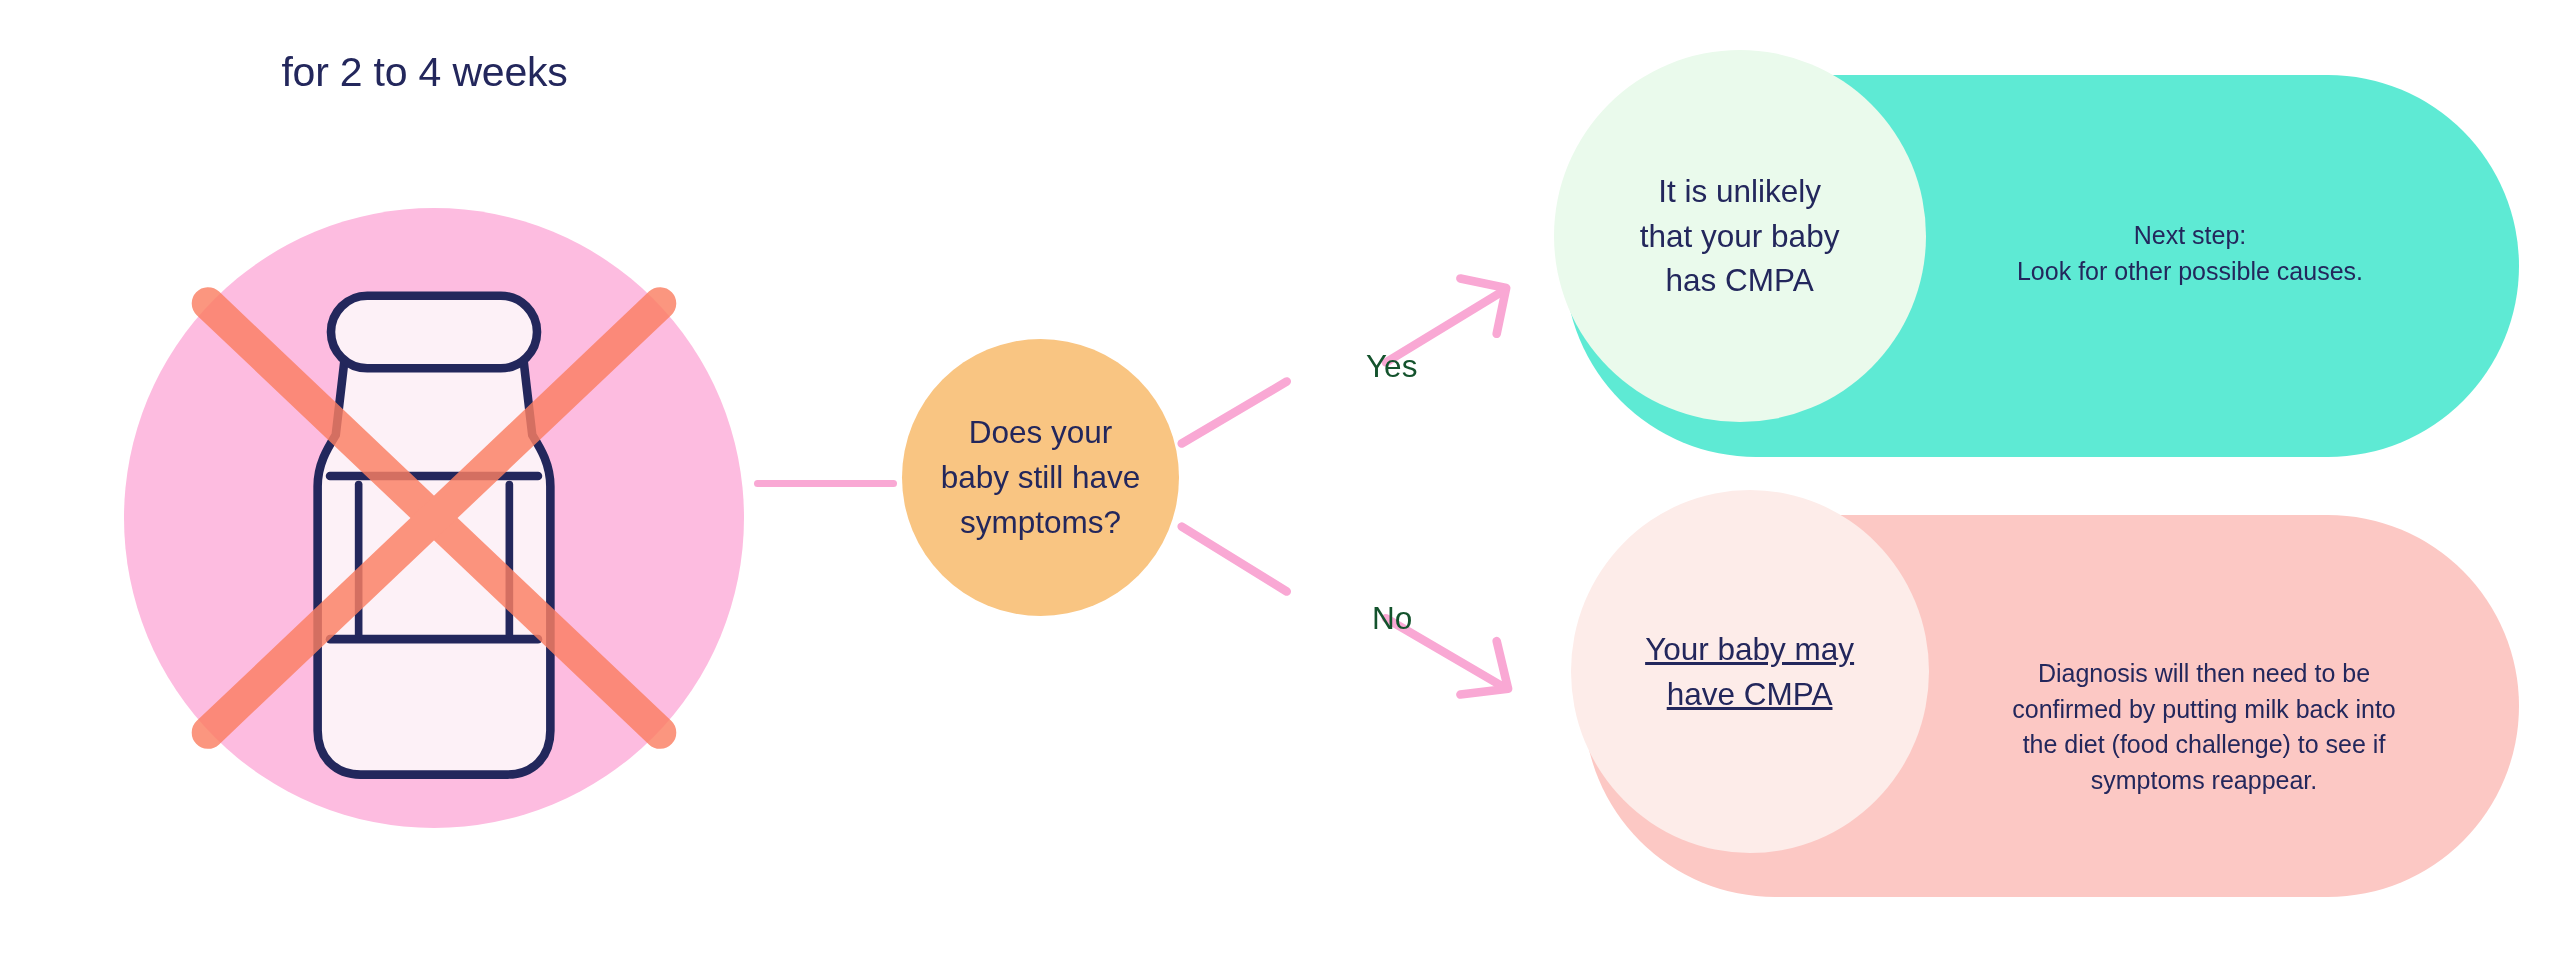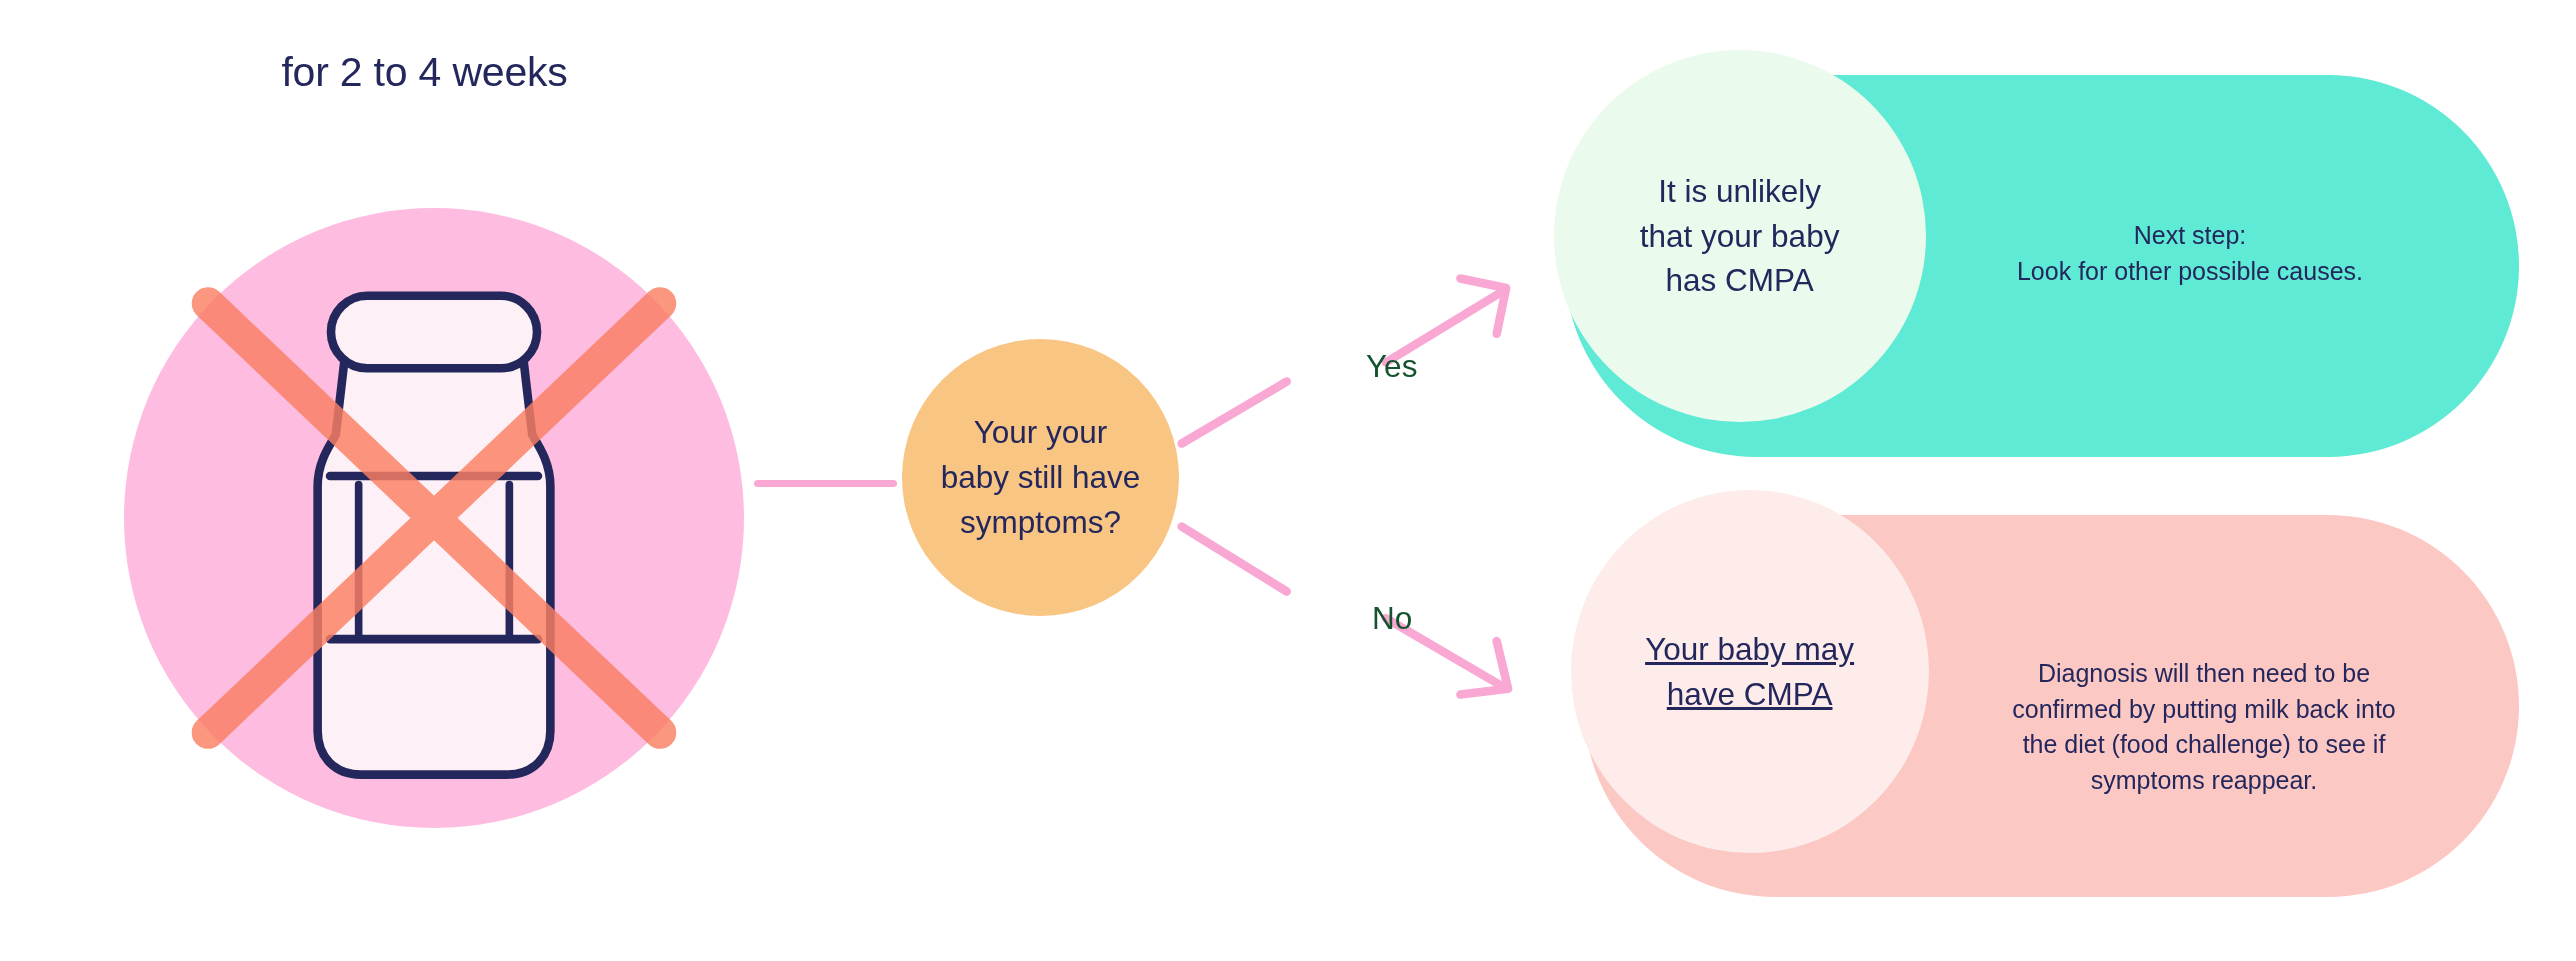--- a/index.html
+++ b/index.html
@@ -197,21 +197,21 @@
         <line x1="88" y1="100" x2="562" y2="550" stroke="#FB7F63" stroke-width="34" stroke-linecap="round"></line>
         <line x1="562" y1="100" x2="88" y2="550" stroke="#FB7F63" stroke-width="34" stroke-linecap="round"></line>
       </g>
     </svg>
   </div>
 
   <div class="connector-line"></div>
 
   <div class="decision-circle">
     <div class="decision-text">
-      <div>Your your</div>
+      <div>Does your</div>
       <div>baby still have</div>
       <div>symptoms?</div>
     </div>
   </div>
 
   <svg class="branch-svg" viewBox="0 0 420 460">
 
     <g>
       <line x1="8" y1="185" x2="118" y2="120" stroke="#F9A8D4" stroke-width="9" stroke-linecap="round"></line>
       <line x1="222" y1="100" x2="345" y2="25" stroke="#F9A8D4" stroke-width="9" stroke-linecap="round"></line>

